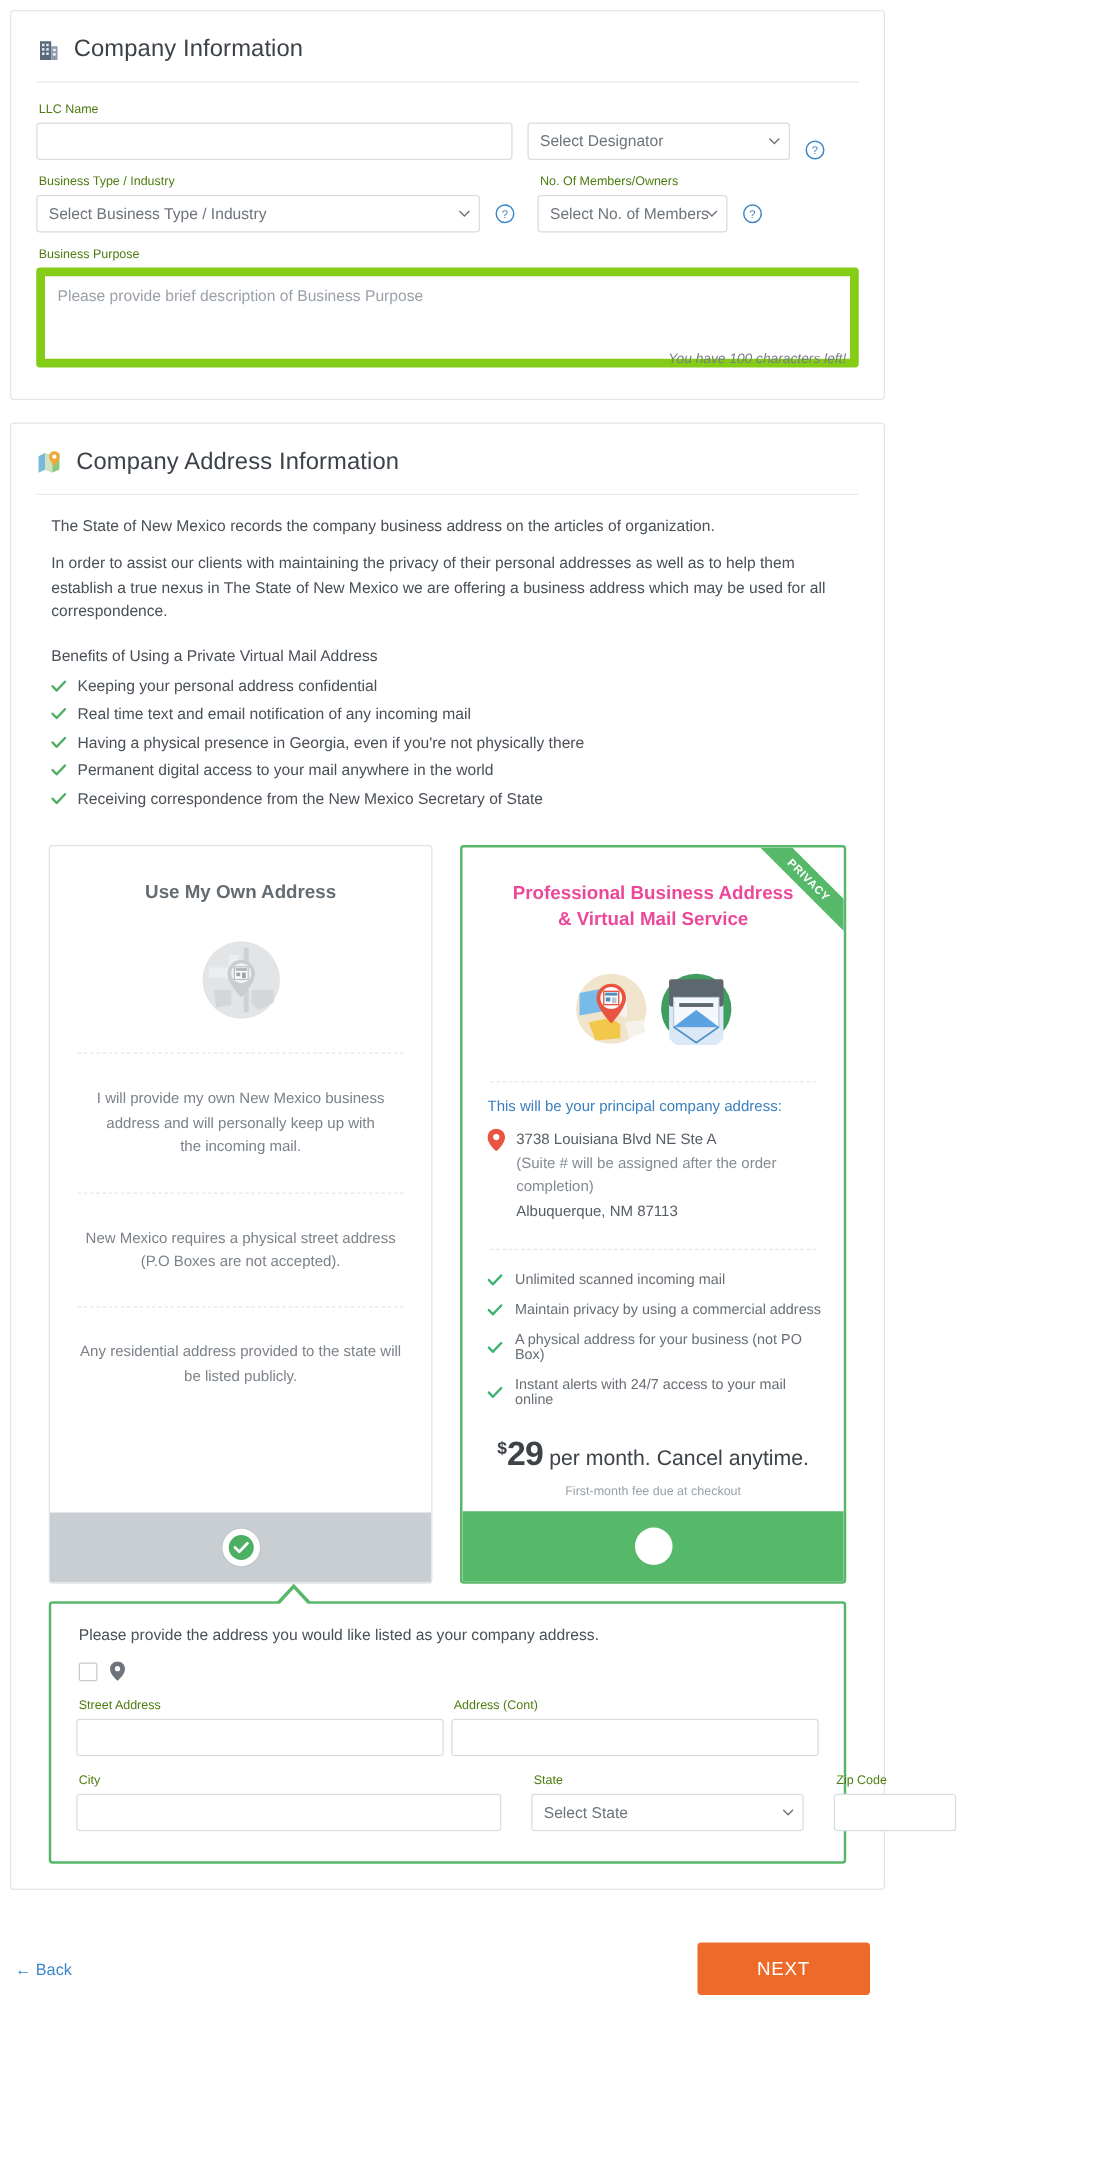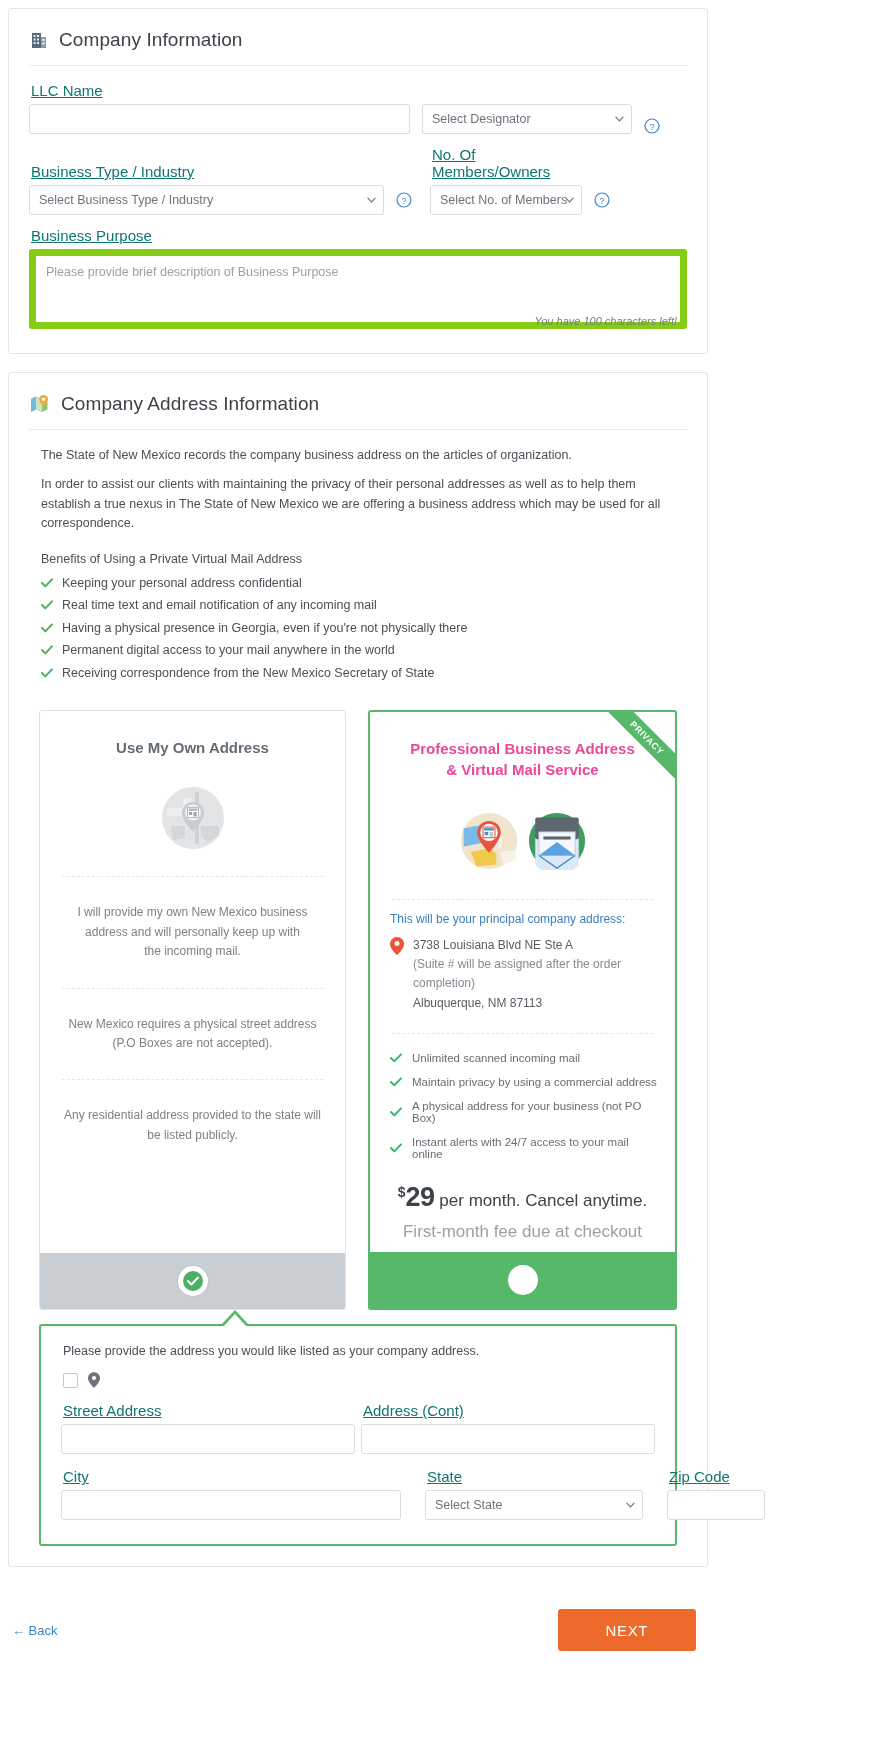--- a/index.html
+++ b/index.html
@@ -36,25 +36,24 @@
     letter-spacing: .1px;
   }
   .panel-rule { border-top: 1px solid #e6eaee; margin: 0 0 16px 0; }
 
   
   .ico { display:inline-block; line-height:0; }
   .ico svg { display:block; }
 
   
   .fld-label {
-    font-size: 15px;
-    color: #0f766e;
+    font-size: 10px;
+    color: #4d7c0f;
     margin: 0 0 5px 2px;
     display:block;
-    text-decoration:underline;
   }
   .row { display:flex; align-items:flex-end; gap: 12px; }
   .inp {
     height: 30px;
     border: 1px solid #d8dde2;
     border-radius: 3px;
     background: #fff;
     font-size: 12.5px;
     color: #3c4248;
     padding: 0 9px;
@@ -203,21 +202,21 @@
   ul.feat li {
     display:flex; align-items:center; gap:10px;
     font-size: 11.5px; color:#676e75; padding: 6px 0;
   }
   .price {
     text-align:center; margin-top: 16px; color:#3c4248;
   }
   .price .amt { font-size: 27px; font-weight: bold; letter-spacing:-.5px; }
   .price .cur { font-size: 14px; font-weight: bold; vertical-align: 9px; }
   .price .per { font-size: 17px; font-weight: 400; }
-  .price-sub { text-align:center; font-size: 17px; color:#9aa1a8; margin-top: 9px; }
+  .price-sub { text-align:center; font-size: 10px; color:#9aa1a8; margin-top: 9px; }
 
   
   .callout-wrap { margin: 0 10px; position:relative; }
   .callout {
     border: 2px solid #58b869;
     border-radius: 3px;
     background:#fff;
     margin-top: 14px;
     padding: 18px 20px 24px 20px;
     position:relative;

